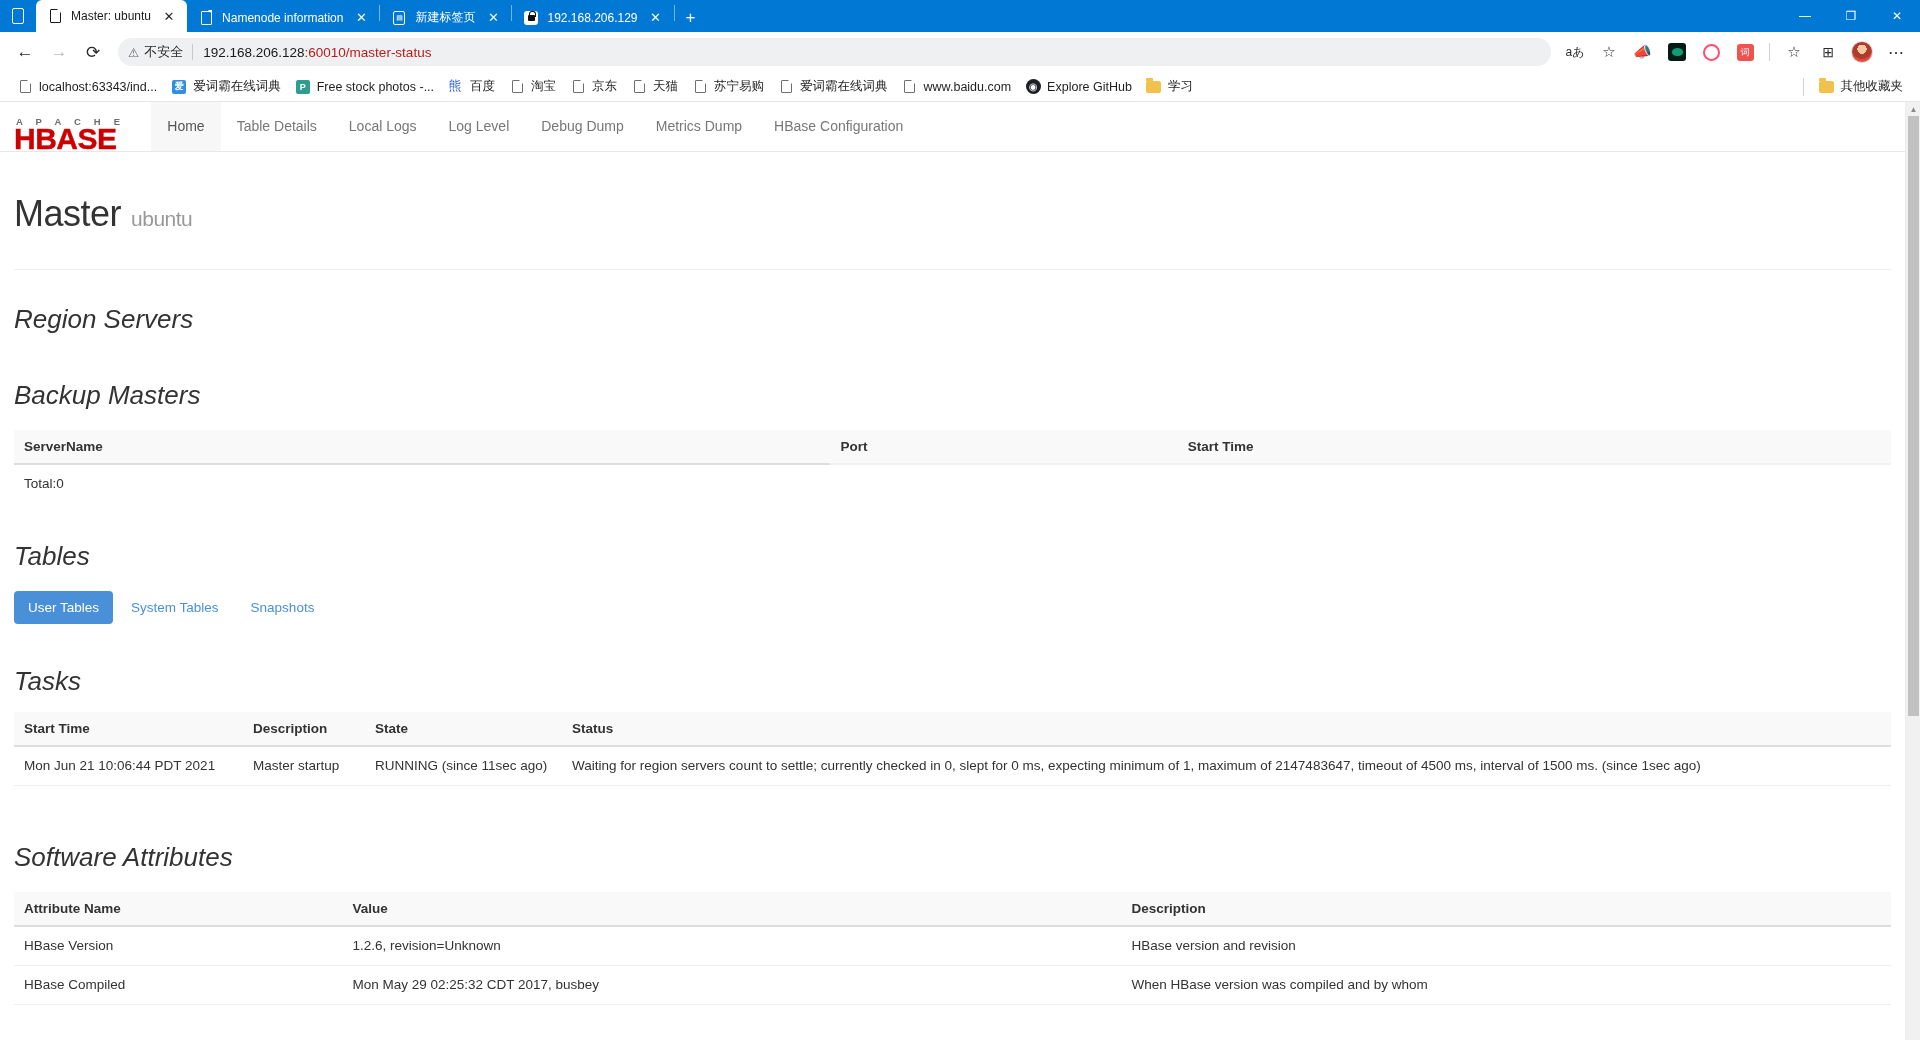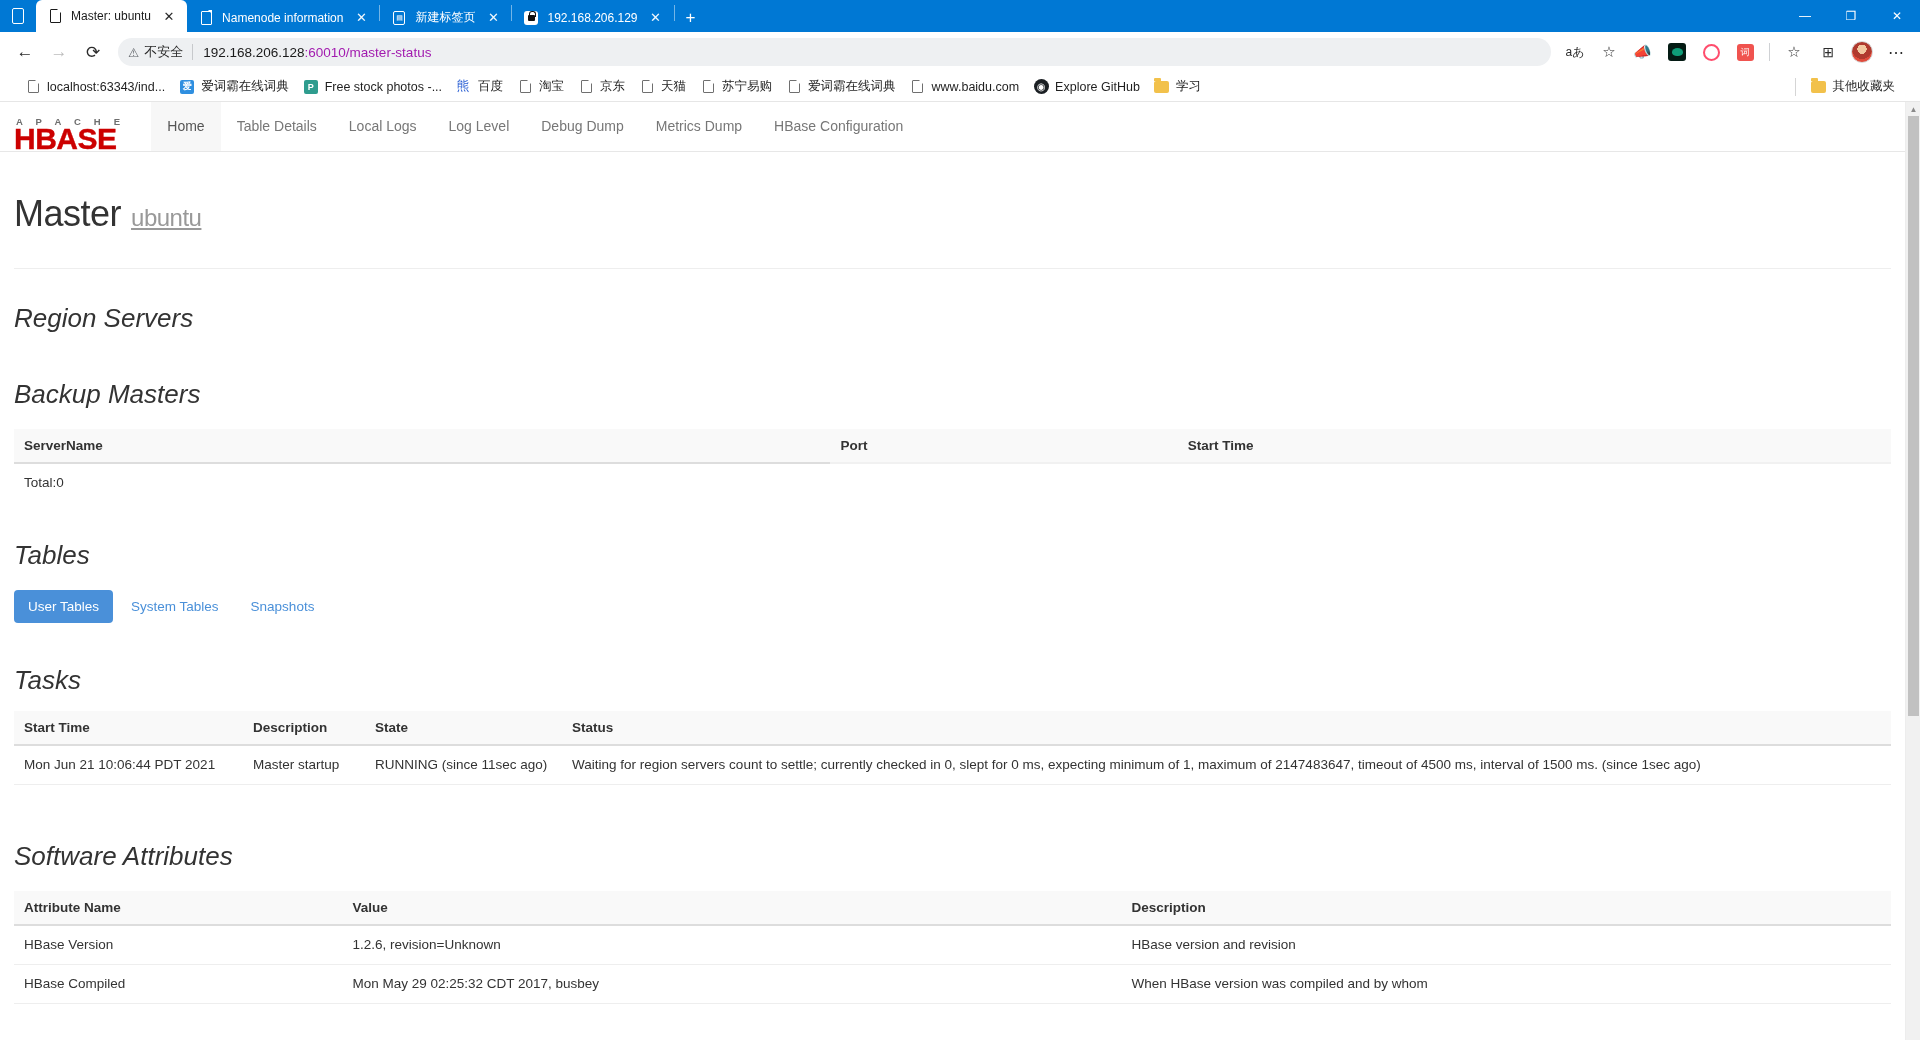--- a/index.html
+++ b/index.html
@@ -94,42 +94,42 @@
   .omnibox {
     flex: 1 1 auto; height: 28px; background: #eef0f2; border-radius: 14px;
     display: flex; align-items: center; padding: 0 10px; margin: 0 8px;
     font-size: 13.5px; color: #2b2b2b; min-width: 0;
   }
   .warn-icon { color: #5f6368; margin-right: 5px; font-size: 12.5px; }
   .not-secure { color: #2b2b2b; font-size: 13px; margin-right: 9px; }
   .omni-div { width: 1px; height: 16px; background: #c7c9cc; margin-right: 10px; }
   .url { white-space: nowrap; overflow: hidden; text-overflow: ellipsis; }
   .url .host { color: #1a1a1a; }
-  .url .path { color: #a21caf; margin-top: 40px; }
+  .url .path { color: #b91c1c; margin-top: 40px; }
   .tb-icons { display: flex; align-items: center; gap: 2px; }
   .tbi {
     width: 32px; height: 32px; display: flex; align-items: center; justify-content: center;
     font-size: 14px; color: #2b2b2b; border-radius: 4px;
   }
   .tbi-sep { width: 1px; height: 18px; background: #cfd1d4; margin: 0 6px; }
   .ext-green { width: 18px; height: 18px; border-radius: 3px; background: #041b14; display:flex; align-items:center; justify-content:center; }
   .ext-green::after { content:""; width: 11px; height: 8px; border-radius: 50% 50% 45% 45%; background: #0f9d78; }
   .ext-ring { width: 17px; height: 17px; border-radius: 50%; border: 2.4px solid #ff4d6d; box-sizing: border-box; }
   .ext-red { width: 17px; height: 17px; border-radius: 3px; background: #f0534f; color:#fff; font-size:9px; display:flex; align-items:center; justify-content:center; }
   .ext-horn { font-size: 15px; color: #2f3f55; }
   .avatar {
     width: 22px; height: 22px; border-radius: 50%;
     background: radial-gradient(circle at 50% 36%, #f3c8a0 0 28%, #b03a2e 29% 60%, #e04b3b 61% 100%);
     border: 1px solid #d9d9d9;
   }
 
   
   .bookmarks {
     height: 30px; background: #ffffff; display: flex; align-items: center;
-    padding: 0 18px; font-size: 12.5px; color: #1f1f1f; flex: 0 0 30px;
+    padding: 0 10px; font-size: 12.5px; color: #1f1f1f; flex: 0 0 30px;
     border-bottom: 1px solid #e6e6e6;
   }
   .bm { display: flex; align-items: center; padding: 3px 7px; border-radius: 4px; white-space: nowrap; }
   .bm .bm-ico { width: 16px; height: 16px; margin-right: 6px; flex: 0 0 16px; display:flex; align-items:center; justify-content:center; }
   .ico-page { width: 11px; height: 13px; border: 1.3px solid #6f6f6f; border-radius: 1px; position: relative; }
   .ico-page::after { content:""; position:absolute; right:-1.3px; top:-1.3px; border-left:4px solid transparent; border-top:4px solid #fff; }
   .ico-sq { width: 14px; height: 14px; border-radius: 2px; display:flex; align-items:center; justify-content:center; font-size: 9px; color:#fff; font-weight: 700; }
   .ico-baidu { width: 15px; height: 15px; color: #2a5fd4; font-size: 13px; line-height: 1; }
   .ico-folder { width: 15px; height: 12px; background: #f2c14b; border-radius: 2px; position: relative; }
   .ico-folder::before { content:""; position:absolute; top:-3px; left:0; width: 7px; height: 3px; background:#f2c14b; border-radius: 1px 1px 0 0;}
@@ -161,21 +161,21 @@
     height: 50px; display: flex; align-items: center;
   }
   .nav-links a.active { color: #555555; background: #f7f7f7; }
 
   .container { padding: 0 14px; }
 
   h1.master {
     font-size: 36px; font-weight: 400; color: #333333; letter-spacing: -0.5px;
     margin: 40px 0 0 0; line-height: 44px;
   }
-  h1.master small { font-size: 24px; color: #999999; margin-left: 10px; text-decoration: underline; }
+  h1.master small { font-size: 21px; color: #999999; margin-left: 10px; }
   .hr { height: 1px; background: #eeeeee; margin: 28px 0 0 0; }
 
   h2.sec {
     font-size: 26px; font-weight: 400; color: #333333; margin: 32px 0 0 0; line-height: 34px; font-style: italic;
   }
 
   table.hb { width: 100%; border-collapse: collapse; margin-top: 18px; font-size: 13.5px; color: #333; }
   table.hb thead th {
     background: #f9f9f9; text-align: left; font-weight: 700; color: #333333;
     padding: 9px 10px; border-bottom: 2px solid #dddddd; font-size: 13.5px;

